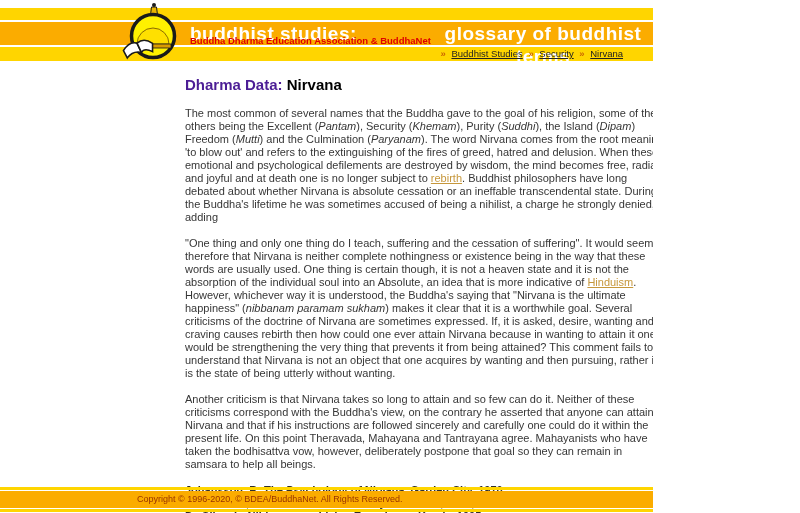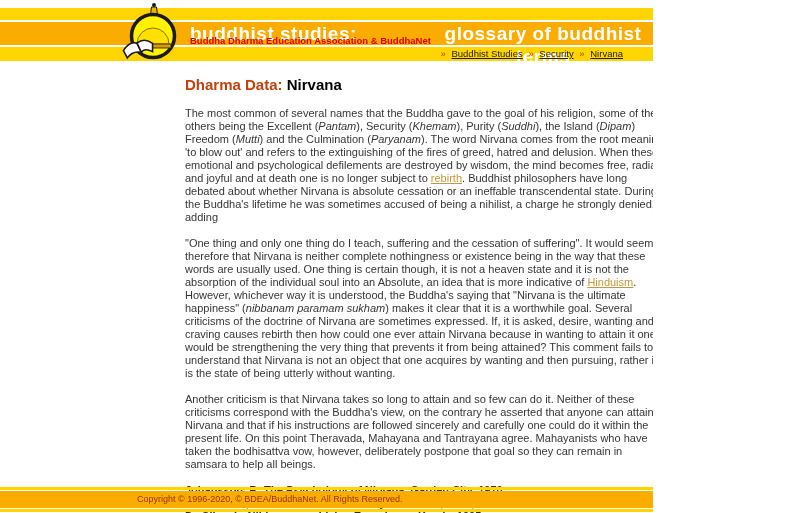--- a/index.html
+++ b/index.html
@@ -24,21 +24,21 @@
   .bc-sep { color: #cc6600; font-weight: bold; margin: 0 3px; }
   .bc-link { color: #222; text-decoration: underline; cursor: pointer; }
   .bc-current { color: #222; text-decoration: underline; }
 
   
   .logo { position: absolute; left: 122px; top: 1px; width: 62px; height: 64px; cursor: pointer; }
 
   
   .content { position: absolute; left: 185px; top: 76px; width: 482px; }
   .page-title { font-size: 15px; font-weight: bold; margin-bottom: 14px; }
-  .title-prefix { color: #c2410c; }
+  .title-prefix { color: #4c1d95; }
   .title-term { color: #000; }
   .content p { font-size: 11px; line-height: 13px; color: #363636; margin-bottom: 13px; }
   .it { font-style: italic; }
   .inline-link { color: #c6973b; text-decoration: underline; cursor: pointer; }
   .refs { margin-top: 0; }
   .ref-line { font-size: 11px; line-height: 13px; font-weight: bold; color: #2e2e2e; }
 
   
   .footer { position: absolute; left: 0; right: 0; top: 487px; }
   .f-stripe { height: 3px; background: #ffd500; margin-bottom: 1px; }

